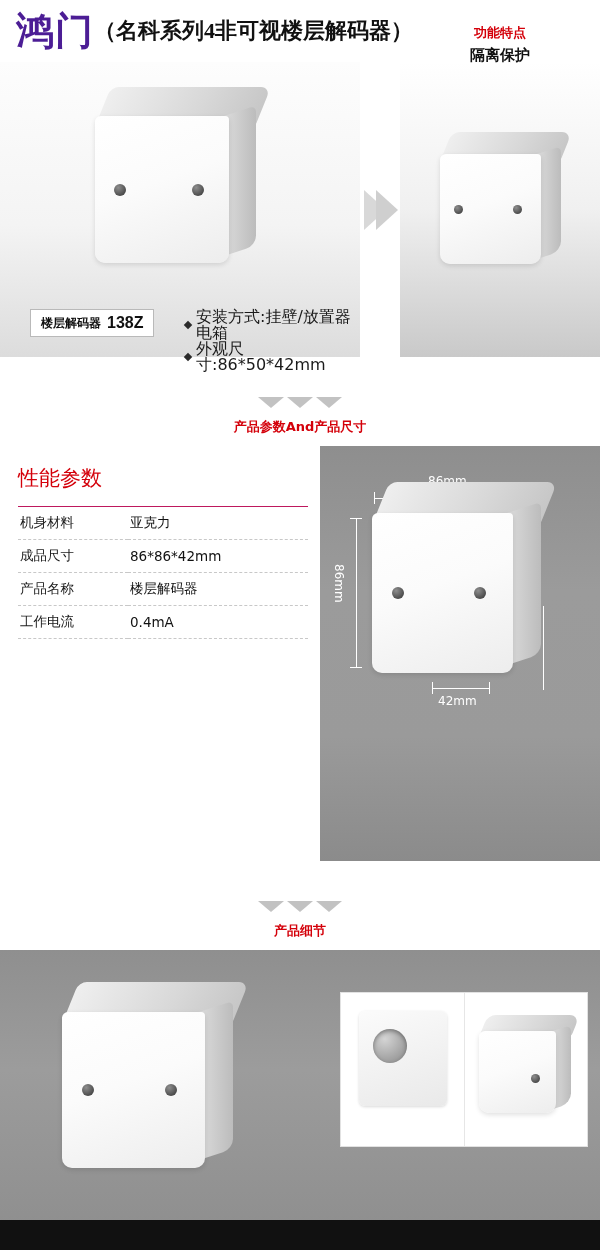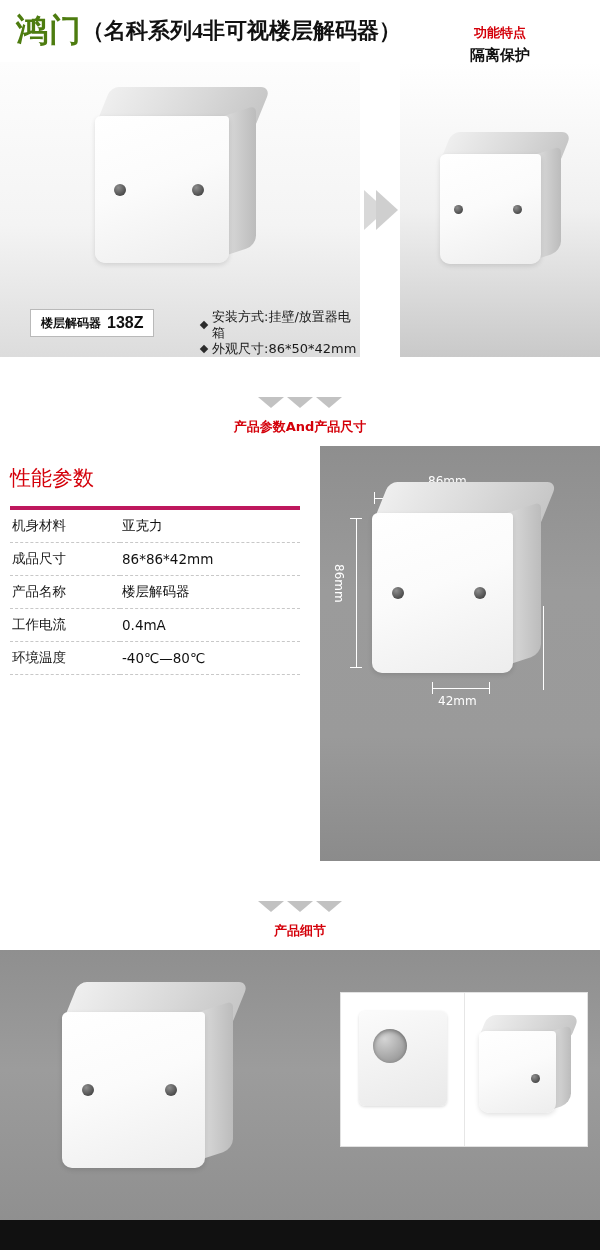--- a/index.html
+++ b/index.html
@@ -13,23 +13,23 @@
   }
 
   
   .header {
     height: 62px;
     display: flex;
     align-items: center;
     padding-left: 16px;
   }
   .brand {
-    font-size: 32px;
+    font-size: 38px;
     font-weight: bold;
-    color: #4d7c0f;
+    color: #4c1d95;
     letter-spacing: 1px;
     font-family: Liberation Serif, serif;
   }
   .brand-sub {
     font-size: 22px;
     font-weight: bold;
     color: #111;
     letter-spacing: 0px;
     font-family: Liberation Serif, serif;
   }
@@ -144,23 +144,23 @@
     padding: 4px 10px;
     display: flex;
     align-items: center;
     gap: 6px;
   }
   .badge-label { font-size: 12px; font-weight: bold; color:#111; font-family:"DejaVu Sans",sans-serif;}
   .badge-model { font-size: 16px; font-weight: bold; color:#111; }
 
   .spec-lines {
     position: absolute;
-    left: 201px;
+    left: 185px;
     top: 8px;
-    font-size: 13px;
+    font-size: 16px;
     color: #1a1a1a;
     line-height: 16px;
     font-family: "DejaVu Sans", sans-serif;
   }
   .spec-lines div { display:flex; align-items:center; gap:5px; }
   .diamond {
     width: 6px; height: 6px;
     background: #2b2b2b;
     transform: rotate(45deg);
     display: inline-block;
@@ -187,40 +187,40 @@
     font-family: "DejaVu Sans", sans-serif;
   }
 
   
   .params-section {
     display: flex;
     height: 415px;
   }
   .params-left {
     width: 320px;
-    padding: 18px 18px 0 10px;
+    padding: 18px 18px 0 18px;
   }
   .params-title {
     font-size: 21px;
     color: #d4000a;
     margin-bottom: 14px;
     font-family: "DejaVu Sans", sans-serif;
   }
   table.params {
     width: 290px;
     border-collapse: collapse;
   }
   table.params td {
     padding: 7px 2px;
     font-size: 13.5px;
     color: #1a1a1a;
     border-bottom: 1px dashed #c8c8c8;
     font-family: "DejaVu Sans", sans-serif;
   }
-  table.params tr:first-child td { border-top: 4px solid #be185d; }
+  table.params tr:first-child td { border-top: 1px solid #be185d; }
   table.params td.k { width: 110px; }
   table.params td.v { color:#111; }
 
   .params-right {
     flex: 1;
     background: linear-gradient(180deg,#8e8e8e 0%,#9b9b9b 35%,#9a9a9a 70%,#8b8b8b 100%);
     position: relative;
   }
   .dim-label {
     position: absolute;
@@ -340,24 +340,20 @@
         <td class="v">86*86*42mm</td>
       </tr>
       <tr>
         <td class="k">产品名称</td>
         <td class="v">楼层解码器</td>
       </tr>
       <tr>
         <td class="k">工作电流</td>
         <td class="v">0.4mA</td>
       </tr>
-      <tr>
-        <td class="k">环境温度</td>
-        <td class="v">-40℃—80℃</td>
-      </tr>
     </tbody>
       </table>
   </div>
 
   <div class="params-right">
 
     <div class="dim-line" style="left:54px; top:52px; width:148px; height:1px;"></div>
     <div class="dim-line" style="left:54px; top:46px; width:1px; height:12px;"></div>
     <div class="dim-line" style="left:201px; top:46px; width:1px; height:12px;"></div>
     <div class="dim-label" style="left:108px; top:28px;">86mm</div>

